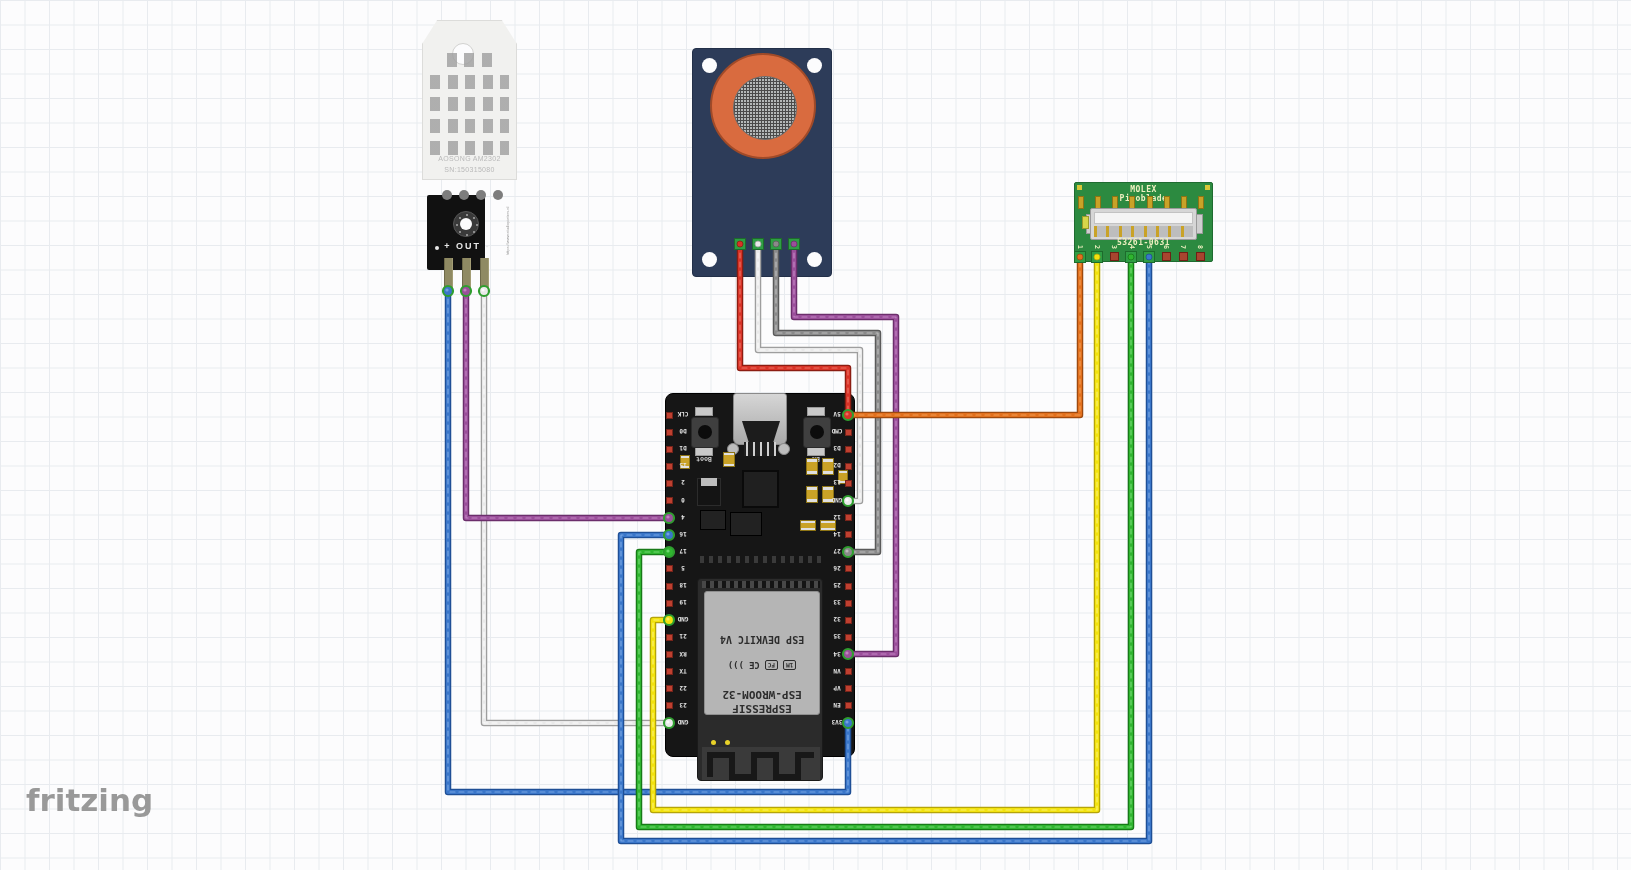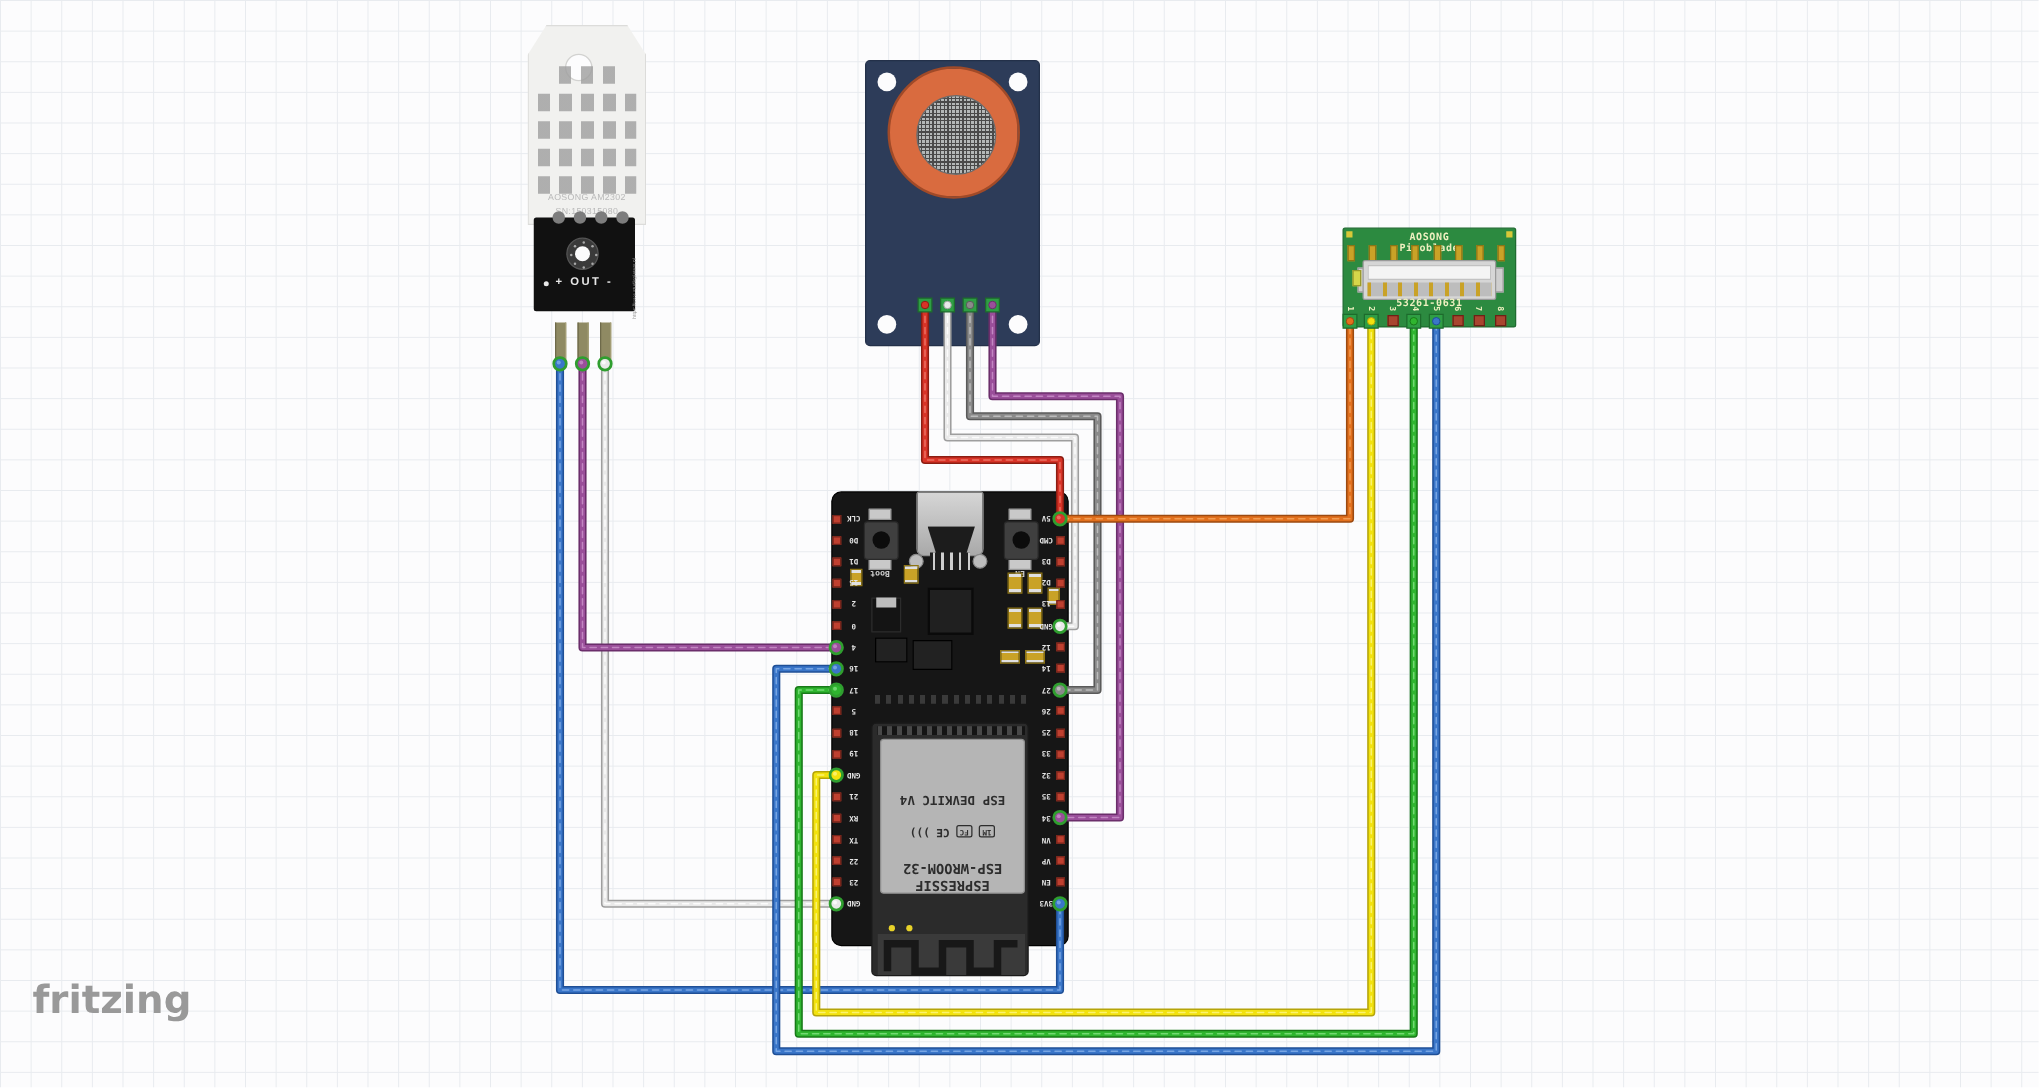--- a/index.html
+++ b/index.html
@@ -7,21 +7,21 @@
     background-image:linear-gradient(#e8ebef 1px,transparent 1px),linear-gradient(90deg,#e8ebef 1px,transparent 1px);
     background-size:24.5px 24.5px;font-family:"Liberation Sans",sans-serif;}
   .abs{position:absolute;box-sizing:border-box;}
   #wires{position:absolute;left:0;top:0;width:1631px;height:870px;z-index:5;pointer-events:none;}
   
   .dht-body{left:0;top:0;width:95px;height:160px;background:#f1f1ef;border:1px solid #dcdcda;
     clip-path:polygon(0 15%,16% 0,84% 0,100% 15%,100% 100%,0 100%);}
   .dht-hole{left:30px;top:23px;width:22px;height:22px;border-radius:50%;background:#fcfcfd;border:1px solid #d2d2d0;}
   .vent{position:absolute;height:14px;background-image:repeating-linear-gradient(90deg,#9e9e9e 0 10px,transparent 10px 17.5px);opacity:.8;}
   .dht-t{position:absolute;width:100%;text-align:center;font:7px "Liberation Sans",sans-serif;color:#b9b9b9;letter-spacing:.3px;}
-  .dht-pcb{left:5px;top:154px;width:81px;height:75px;background:#111;border-radius:2px;}
+  .dht-pcb{left:5px;top:175px;width:58px;height:75px;background:#111;border-radius:2px;}
   .socket{position:absolute;top:-5px;width:10px;height:10px;border-radius:50%;background:#7d7d7d;}
   .screw{left:26px;top:16px;width:26px;height:26px;border-radius:50%;background:#3a3a3a;border:1px solid #555;}
   .screw-in{left:33px;top:23px;width:12px;height:12px;border-radius:50%;background:#fbfbfc;}
   .dot8{left:38.5px;top:28.5px;width:2px;height:2px;border-radius:50%;background:#a9a9a9;
     box-shadow:10px 0 #a9a9a9,-10px 0 #a9a9a9,0 10px #a9a9a9,0 -10px #a9a9a9,7px 7px #a9a9a9,-7px 7px #a9a9a9,7px -7px #a9a9a9,-7px -7px #a9a9a9;}
   .dht-pinout{position:absolute;left:0;top:46px;width:81px;text-align:center;font:bold 9px "Liberation Sans",sans-serif;color:#e8e8e8;letter-spacing:2px;}
   .dht-dot{left:8px;top:51px;width:4px;height:4px;border-radius:50%;background:#e8e8e8;}
   .dht-url{position:absolute;left:50px;top:196px;width:72px;height:6px;font:4px "Liberation Sans",sans-serif;color:#9a9a9a;
     transform:rotate(-90deg);white-space:nowrap;}
   .leg{position:absolute;top:238px;width:7px;height:36px;background:#8f8a63;border-left:1px solid #6e6a4a;border-right:1px solid #a39d75;}
@@ -175,21 +175,21 @@
       </svg>
       <div class="ant-dot" style="left:13px;top:161px;"></div>
       <div class="ant-dot" style="left:27px;top:161px;"></div>
     </div>
   </div>
 
   <div class="abs" style="left:1074px;top:182px;width:139px;height:80px;">
     <div class="abs molex-board"></div>
     <div class="mx-corner" style="left:3px;top:3px;"></div>
     <div class="mx-corner" style="left:131px;top:3px;"></div>
-    <div class="molex-t" style="top:3px;">AOSONG</div>
+    <div class="molex-t" style="top:3px;">MOLEX</div>
     <div class="molex-t" style="top:12px;">Picoblade</div>
     <div class="mx-pin" style="left:4px;"></div>
     <div class="mx-pin" style="left:21px;"></div>
     <div class="mx-pin" style="left:38px;"></div>
     <div class="mx-pin" style="left:55px;"></div>
     <div class="mx-pin" style="left:73px;"></div>
     <div class="mx-pin" style="left:90px;"></div>
     <div class="mx-pin" style="left:107px;"></div>
     <div class="mx-pin" style="left:124px;"></div>
     <div class="mx-wing" style="left:12px;"></div>

